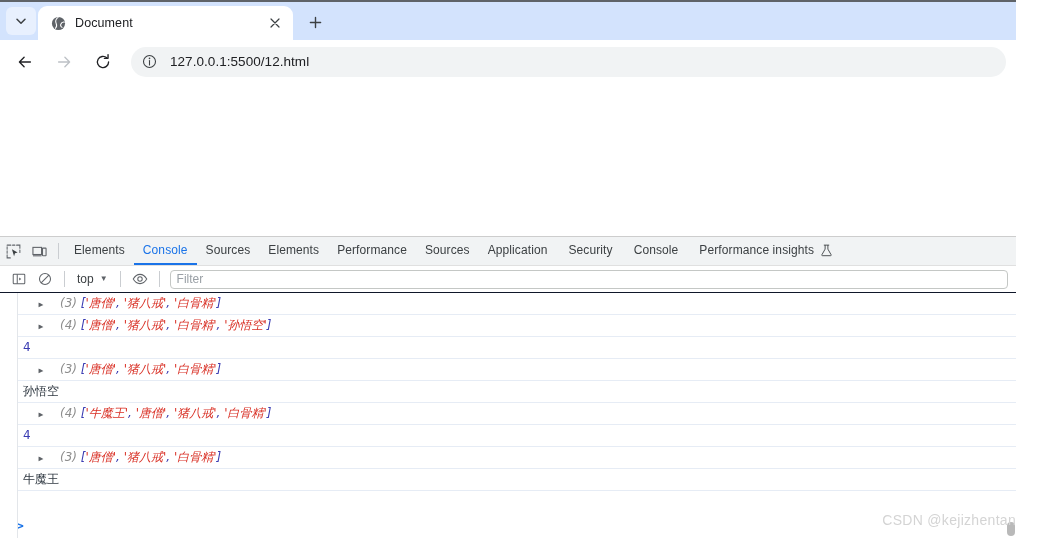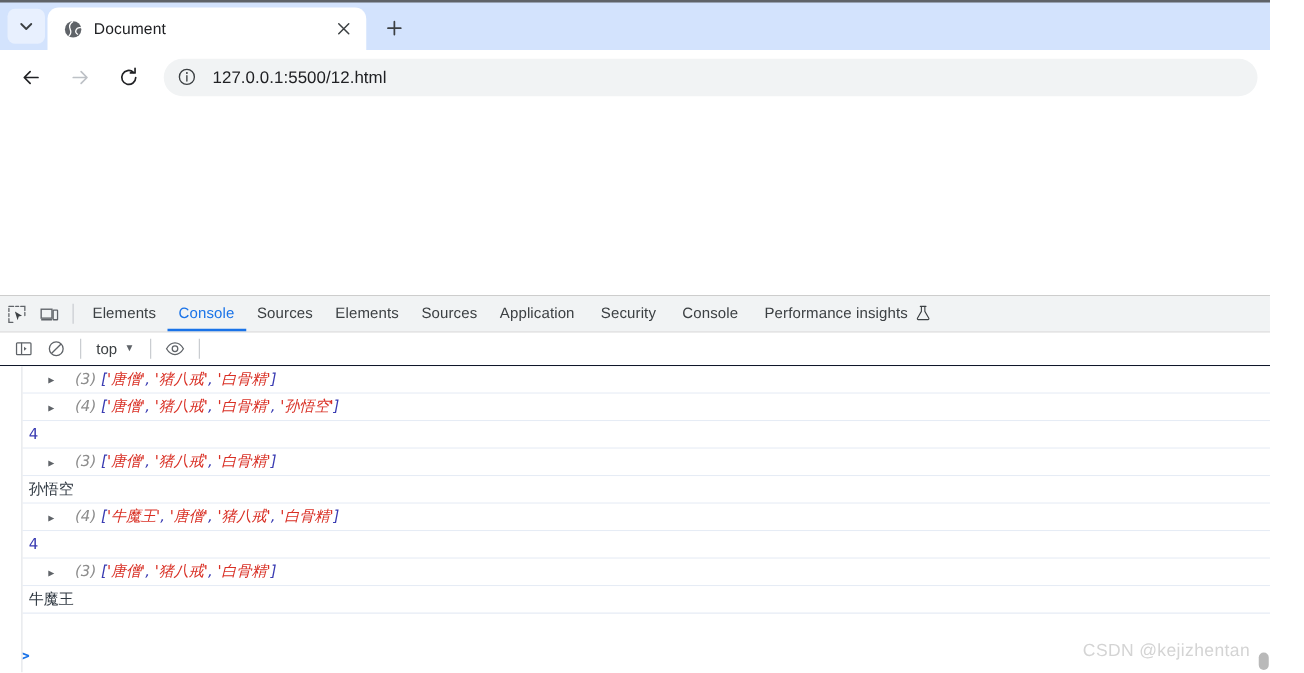--- a/index.html
+++ b/index.html
@@ -371,21 +371,21 @@
     width: 8px;
     height: 14px;
     background: #b9b9b9;
     border-radius: 4px;
     cursor: pointer;
   }
 
   
   .watermark {
     position: absolute;
-    right: 16px;
+    right: 0;
     bottom: 10px;
     font-size: 14px;
     color: #d4d4d4;
     font-family: "Liberation Sans", sans-serif;
     letter-spacing: 0.3px;
     pointer-events: none;
     z-index: 5;
     user-select: none;
   }
 </style>
@@ -471,20 +471,21 @@
           <path d="M1 12.6 H10.2" stroke="#5f6368" stroke-width="1.15"></path>
           <rect x="11.2" y="4.4" width="3.8" height="8.2" rx="0.5" fill="none" stroke="#5f6368" stroke-width="1.15"></rect>
         </svg>
       </div>
       <div class="dt-sep"></div>
 
       <div class="dt-tab">Elements</div>
       <div class="dt-tab active">Console</div>
       <div class="dt-tab">Sources</div>
       <div class="dt-tab">Elements</div>
+      <div class="dt-tab">Performance</div>
       <div class="dt-tab">Sources</div>
       <div class="dt-tab">Application</div>
       <div class="dt-tab wide">Security</div>
       <div class="dt-tab">Console</div>
       <div class="dt-tab wide">
         <span>Performance insights</span>
         <span class="flask">
           <svg width="13" height="13" viewBox="0 0 16 16">
             <path d="M6.3 1.4 V6.3 L2.4 13.1 A0.9 0.9 0 0 0 3.2 14.4 H12.8 A0.9 0.9 0 0 0 13.6 13.1 L9.7 6.3 V1.4" fill="none" stroke="#3c4043" stroke-width="1.1" stroke-linejoin="round"></path>
             <path d="M5.2 1.4 H10.8" stroke="#3c4043" stroke-width="1.1" stroke-linecap="round"></path>
@@ -513,20 +514,21 @@
         <span class="caret">▼</span>
       </div>
       <div class="dt-sep"></div>
       <div class="dt-icon-btn">
         <svg width="16" height="16" viewBox="0 0 18 16">
           <path d="M1.4 8 C3.6 4.3 6.2 2.8 9 2.8 C11.8 2.8 14.4 4.3 16.6 8 C14.4 11.7 11.8 13.2 9 13.2 C6.2 13.2 3.6 11.7 1.4 8 Z" fill="none" stroke="#5f6368" stroke-width="1.15"></path>
           <circle cx="9" cy="8" r="2.5" fill="none" stroke="#5f6368" stroke-width="1.15"></circle>
         </svg>
       </div>
       <div class="dt-sep"></div>
+      <input class="filter-input" type="text" placeholder="Filter" style="">
     </div>
 
     <div class="console">
       <div class="console-rail"></div>
       <div class="console-scroll">
 
       <div class="msg">
             <span class="arrow">▶</span>
             <span class="obj-preview"><span class="len">(3) </span><span class="brk">[</span><span class="str">'唐僧'</span><span class="comma">,&nbsp;</span><span class="str">'猪八戒'</span><span class="comma">,&nbsp;</span><span class="str">'白骨精'</span><span class="brk">]</span></span>
           </div>

